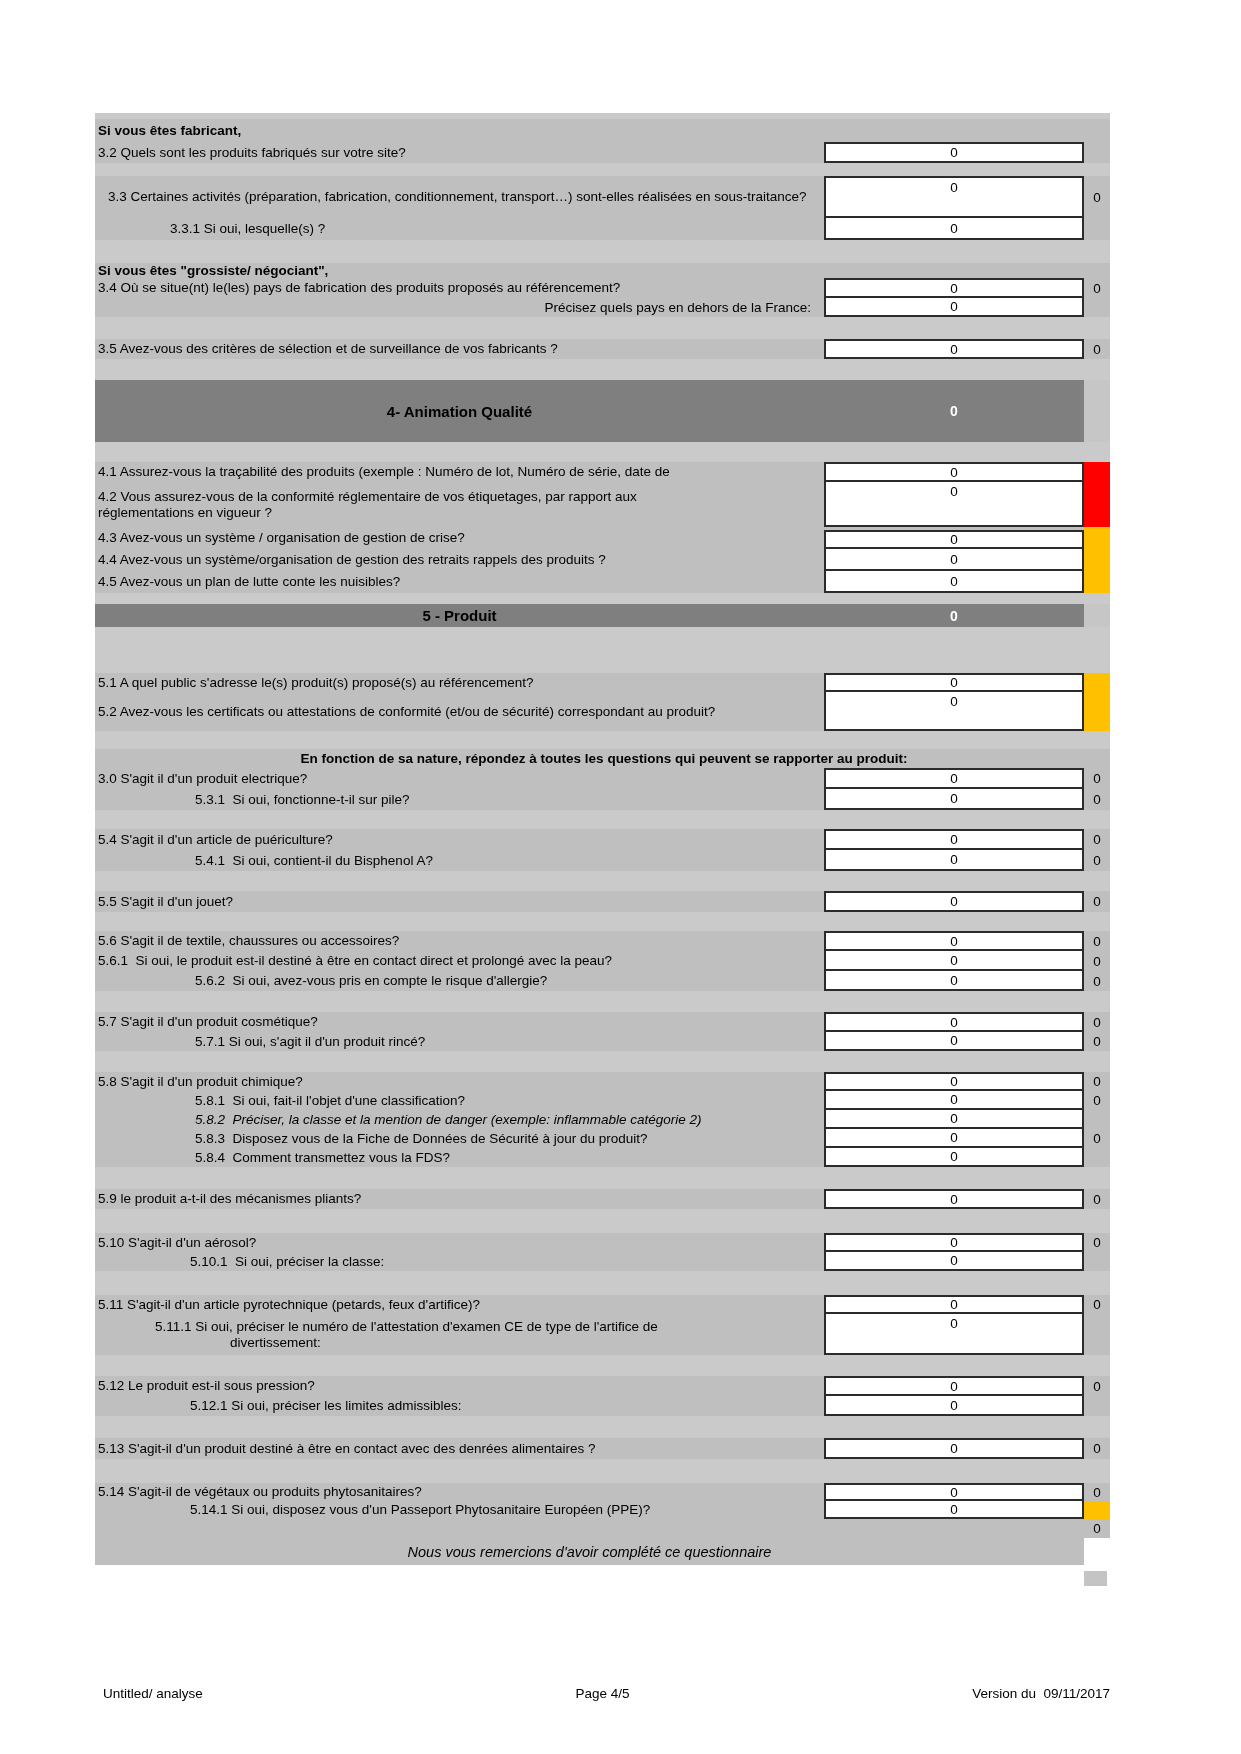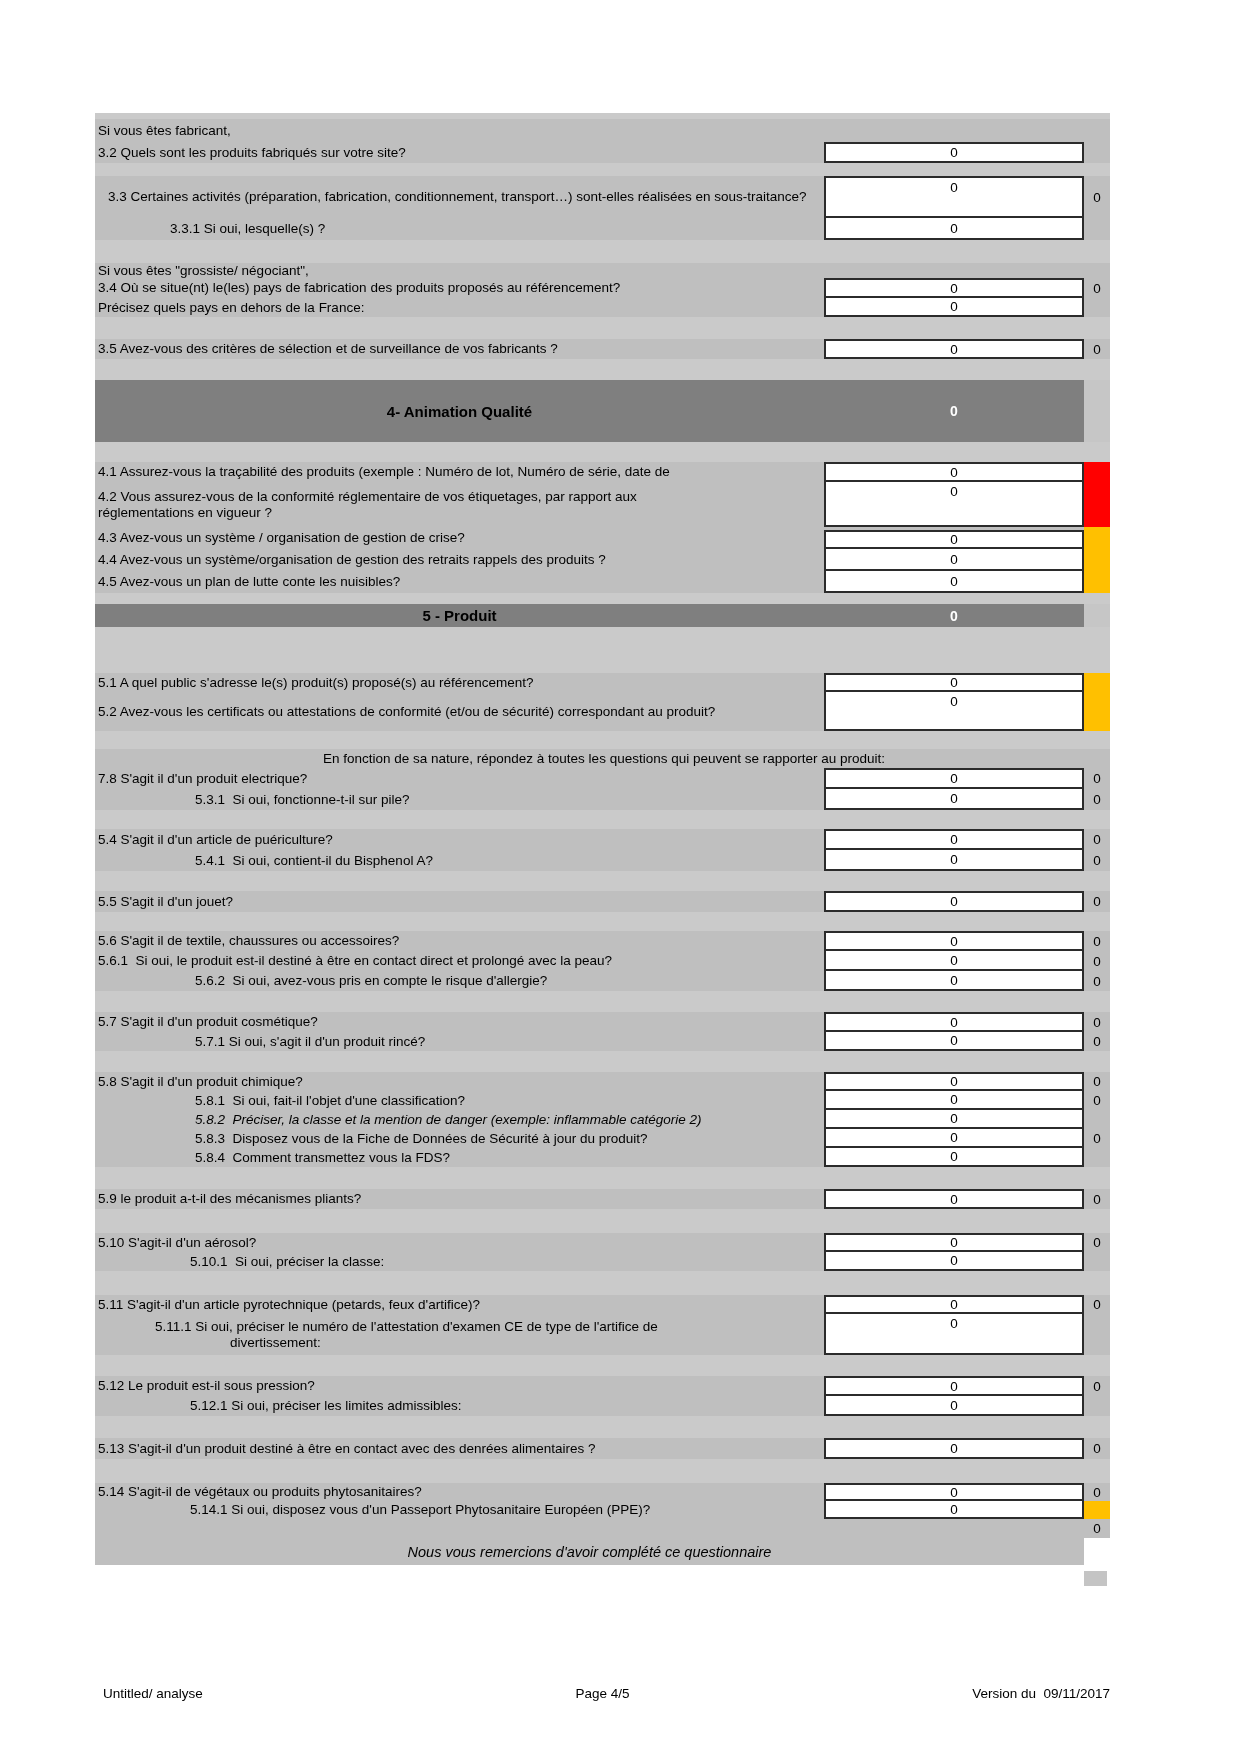--- a/index.html
+++ b/index.html
@@ -5,21 +5,21 @@
   html,body{margin:0;padding:0;background:#ffffff;}
   .page{position:relative;width:1241px;height:1754px;background:#ffffff;overflow:hidden;
         font-family:"Liberation Sans", sans-serif;color:#000;}
   .sheet{position:absolute;left:95px;top:113px;width:1015px;}
   .row{display:flex;align-items:stretch;box-sizing:border-box;}
   .row.qrow,.row.inrow,.row.cbrow,.row.srrow{background:#BFBFBF;}
   .row.sprow{background:#CACACA;}
   .lbl{flex:1 1 auto;display:flex;align-items:center;overflow:hidden;}
   .lbl>span{display:block;width:100%;box-sizing:border-box;font-size:13.5px;line-height:1.14;
             white-space:pre-wrap;padding-left:3px;}
-  .lbl>span.b{font-weight:normal;}
+  .lbl>span.b{font-weight:bold;}
   .boxcol{width:260px;flex:0 0 260px;box-sizing:border-box;}
   .abox{box-sizing:border-box;width:100%;height:100%;background:#ffffff;border:2px solid #2B2B2B;
         display:flex;align-items:center;justify-content:center;font-size:13.5px;}
   .abox.cont{border-top:0;}
   .abox.gap{height:calc(100% - 3px);margin-top:3px;}
   .abox.tall{align-items:flex-start;padding-top:2px;}
   .st{width:26px;flex:0 0 26px;display:flex;align-items:center;justify-content:center;
       font-size:13.5px;box-sizing:border-box;}
   .hd-band{flex:1 1 auto;background:#7F7F7F;display:flex;align-items:stretch;}
   .hd-title{flex:1 1 auto;display:flex;align-items:center;justify-content:center;
@@ -86,21 +86,21 @@
         <div class="lbl">
           <span>3.4 Où se situe(nt) le(les) pays de fabrication des produits proposés au référencement?</span>
         </div>
         <div class="boxcol">
           <div class="abox">0</div>
         </div>
         <div class="st">0</div>
       </div>
       <div class="row qrow" style="height: 19px;">
         <div class="lbl">
-          <span style="text-align: left; padding-right: 5px;">Précisez quels pays en dehors de la France:</span>
+          <span style="text-align: right; padding-right: 13px;">Précisez quels pays en dehors de la France:</span>
         </div>
         <div class="boxcol">
           <div class="abox cont">0</div>
         </div>
         <div class="st"></div>
       </div>
       <div class="row sprow" style="height: 22px;"></div>
       <div class="row qrow" style="height: 20px;">
         <div class="lbl">
           <span>3.5 Avez-vous des critères de sélection et de surveillance de vos fabricants ?</span>
@@ -192,21 +192,21 @@
         <div class="st" style="background: rgb(255, 192, 0);"></div>
       </div>
       <div class="row sprow" style="height: 18px;"></div>
       <div class="row cbrow" style="height: 19px;">
         <div class="lbl">
           <span class="b" style="text-align: center;">En fonction de sa nature, répondez à toutes les questions qui peuvent se rapporter au produit:</span>
         </div>
       </div>
       <div class="row qrow" style="height: 21px;">
         <div class="lbl">
-          <span>7.8 S'agit il d'un produit electrique?</span>
+          <span>3.0 S'agit il d'un produit electrique?</span>
         </div>
         <div class="boxcol">
           <div class="abox">0</div>
         </div>
         <div class="st">0</div>
       </div>
       <div class="row qrow" style="height: 21px;">
         <div class="lbl">
           <span style="padding-left: 100px;">5.3.1  Si oui, fonctionne-t-il sur pile?</span>
         </div>

